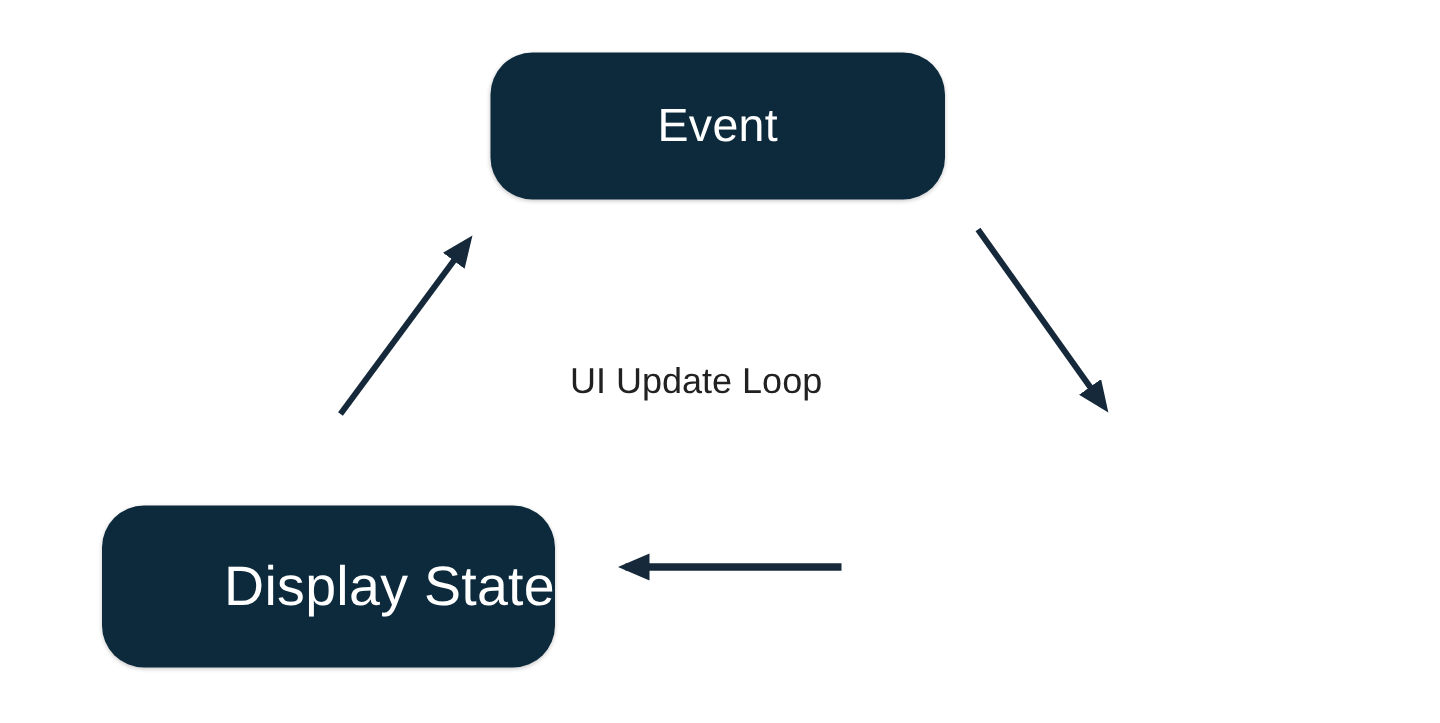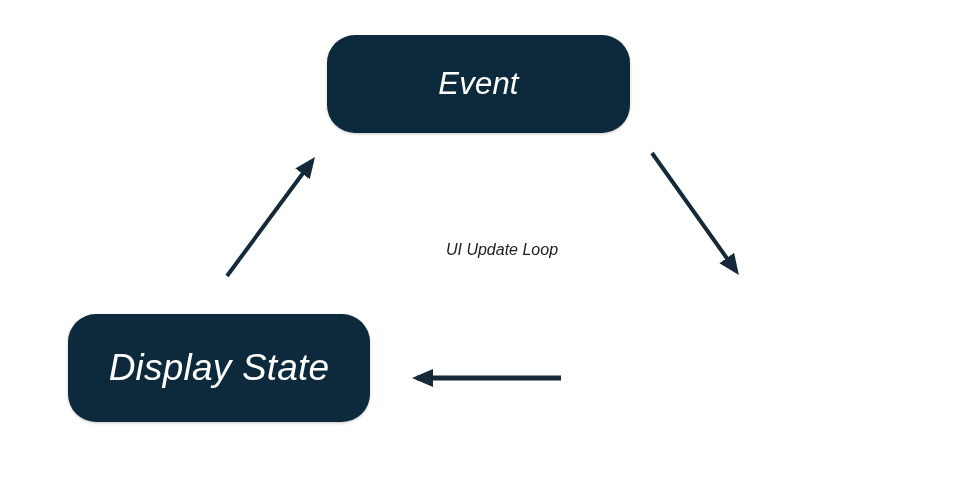--- a/index.html
+++ b/index.html
@@ -13,54 +13,53 @@
   html, body {
     width: 960px; height: 482px;
     font-family: "Liberation Sans", sans-serif;
     background: var(--background);
     overflow: hidden;
   }
   .canvas {
     position: relative;
     width: 960px; height: 482px;
     background: var(--background);
-    font-style: italic;
   }
   .node {
     position: absolute;
     background: var(--node-fill);
     color: var(--node-text);
     border-radius: 28px;
     display: flex;
     align-items: center;
     justify-content: center;
     box-shadow: 0 1px 3px rgba(0,0,0,0.22);
     letter-spacing: 0.2px;
   }
   .node-event {
     left: 327px; top: 35px;
     width: 303px; height: 98px;
     font-size: 31px;
   }
   .node-display-state {
-    left: 68px; top: 314px;
+    left: 68px; top: 337px;
     width: 302px; height: 108px;
     font-size: 37px;
+    justify-content: flex-end;
   }
   .node-update-state {
     left: 600px; top: 322px;
     width: 301px; height: 108px;
     font-size: 37px;
   }
   .loop-title {
     position: absolute;
-    left: 400px; top: 241px;
+    left: 380px; top: 241px;
     width: 204px;
-    text-align: center;
-    font-size: 16px;
+    font-size: 24px;
     color: var(--label-text);
   }
   .edges-overlay {
     position: absolute;
     left: 0; top: 0;
     width: 960px; height: 482px;
     pointer-events: none;
   }
   .edges-overlay line { stroke: var(--arrow); }
   .edges-overlay marker path { fill: var(--arrow); stroke: none; }

